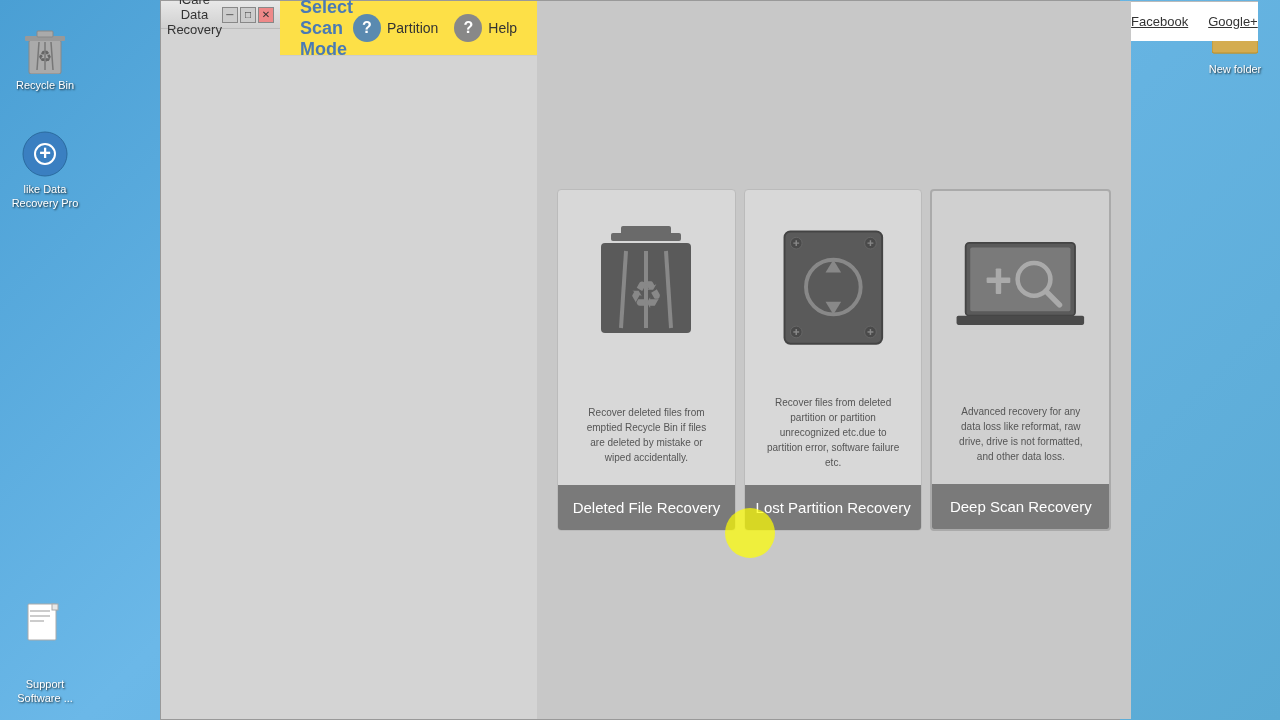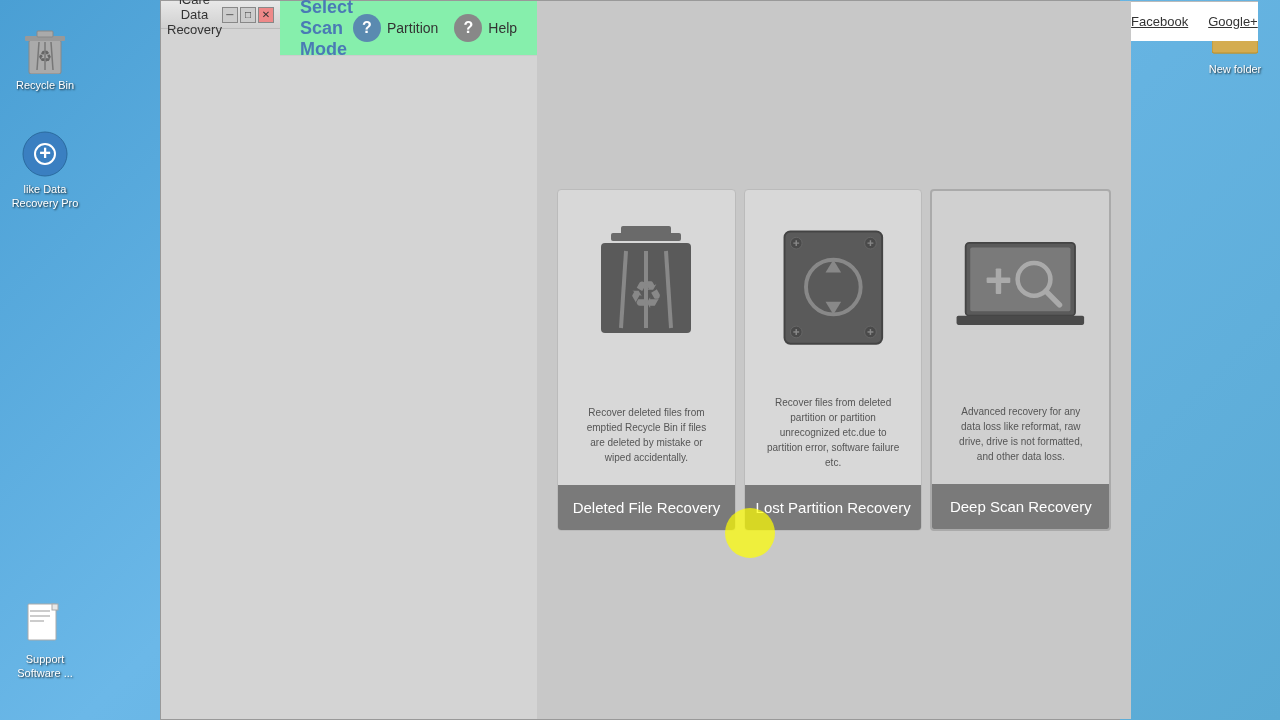--- a/index.html
+++ b/index.html
@@ -33,21 +33,21 @@
     .desktop-icon .icon-label {
       color: white;
       font-size: 11px;
       text-shadow: 1px 1px 2px rgba(0,0,0,0.8);
       word-wrap: break-word;
       line-height: 1.3;
     }
 
     #recycle-bin { top: 26px; left: 5px; }
     #icare-icon { top: 130px; left: 5px; }
-    #support-icon { top: 600px; left: 5px; }
+    #support-icon { top: 600px; left: 5px; gap: 25px; }
     #new-folder-icon { top: 10px; right: 5px; }
 
     
     .app-window {
       position: absolute;
       top: 0;
       left: 160px;
       width: 960px;
       height: 720px;
       background: #d4d4d4;
@@ -86,21 +86,21 @@
       display: flex;
       align-items: center;
       justify-content: center;
       color: #333;
     }
     .title-bar-btn.close { background: #e88; }
     .title-bar-spacer { flex: 1; }
 
     
     .app-header {
-      background: #86efac;
+      background: #fde047;
       height: 55px;
       display: flex;
       align-items: center;
       justify-content: space-between;
       padding: 0 20px;
       border-bottom: 1px solid #ccc;
     }
     .header-title {
       color: #4a7ab5;
       font-size: 18px;

